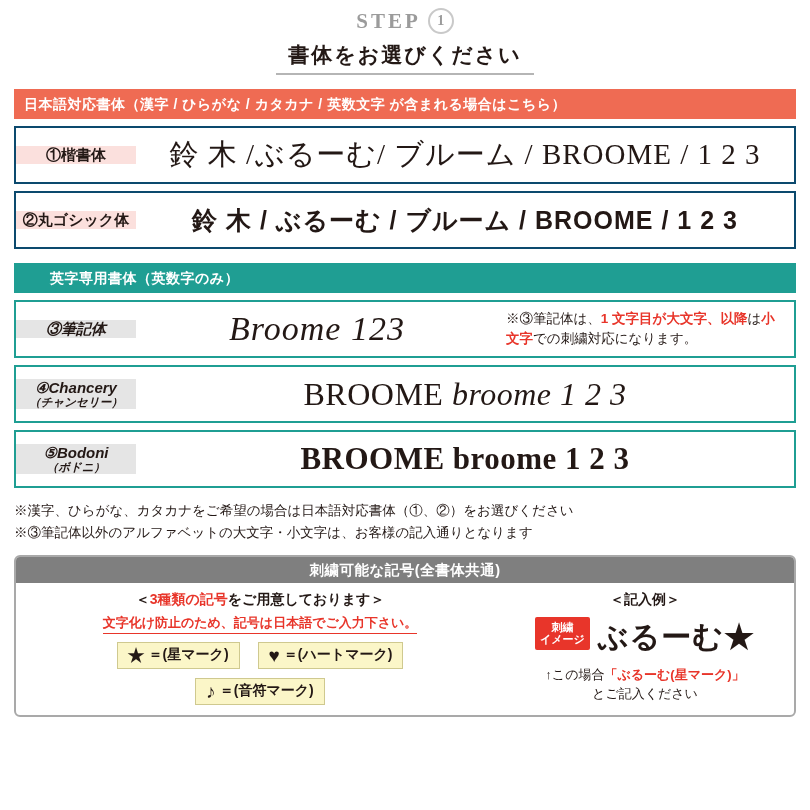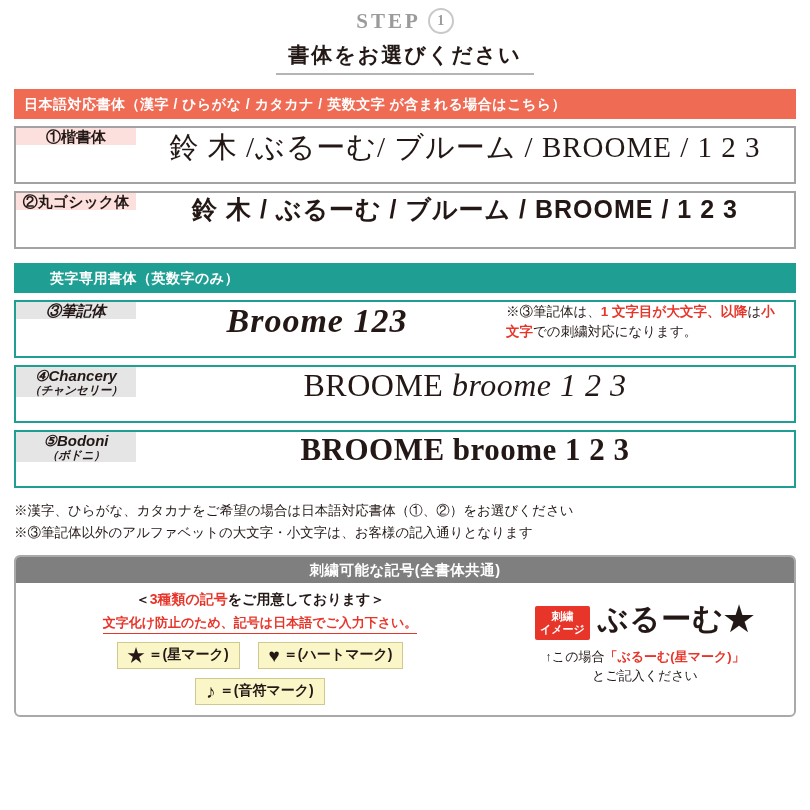--- a/index.html
+++ b/index.html
@@ -80,23 +80,23 @@
     padding-left: 10px;
     letter-spacing: 0.5px;
     box-sizing: border-box;
   }
   .banner.jp { background: #ef6b53; }
   .banner.en { background: #1f9e93; padding-left: 36px; }
 
   
   .row {
     display: flex;
-    align-items: flex-start;
+    align-items: center;
     margin-top: 7px;
-    border: 2px solid #a3a3a3;
+    border: 2px solid #0c4a6e;
     box-sizing: border-box;
     height: 58px;
   }
   .row.teal { border-color: #1f9e93; }
   .row .label {
     width: 120px;
     flex: none;
     display: flex;
     flex-direction: column;
     align-items: center;
@@ -129,21 +129,21 @@
   }
   .s-maru {
     font-family: "Liberation Sans", sans-serif;
     font-size: 25px;
     letter-spacing: 1px;
     font-weight: bold;
   }
   .s-script {
     font-family: "Liberation Serif", serif;
     font-style: italic;
-    font-weight: bold;
+    font-weight: normal;
     font-size: 34px;
     letter-spacing: 1px;
   }
   .s-chancery {
     font-family: "Liberation Serif", serif;
     font-size: 32px;
     letter-spacing: 0.5px;
   }
   .s-chancery .lower { font-style: italic; }
   .s-bodoni {
@@ -238,21 +238,21 @@
   .sym-right {
     width: 290px;
     flex: none;
     text-align: center;
     border-left: 0;
   }
   .sym-right .title { font-size: 14px; font-weight: bold; }
   .ex-row {
     margin-top: 8px;
     display: flex;
-    align-items: flex-end;
+    align-items: flex-start;
     justify-content: center;
     gap: 8px;
   }
   .ex-badge {
     background: #e8352a;
     color: #fff;
     font-size: 11px;
     font-weight: bold;
     line-height: 1.15;
     padding: 4px 5px;
@@ -371,20 +371,21 @@
 
         <div class="chips single">
           <div class="chip">
             <span class="glyph">♪</span>
             <span>＝(音符マーク)</span>
           </div>
         </div>
       </div>
 
       <div class="sym-right">
+        <div class="title">＜記入例＞</div>
         <div class="ex-row">
           <div class="ex-badge">
             <div>刺繍</div>
             <div>イメージ</div>
           </div>
           <div class="ex-text">ぶるーむ★</div>
         </div>
         <div class="ex-note">
           <span>↑この場合</span><span class="q">「ぶるーむ(星マーク)」</span><br>
           <span>とご記入ください</span>

